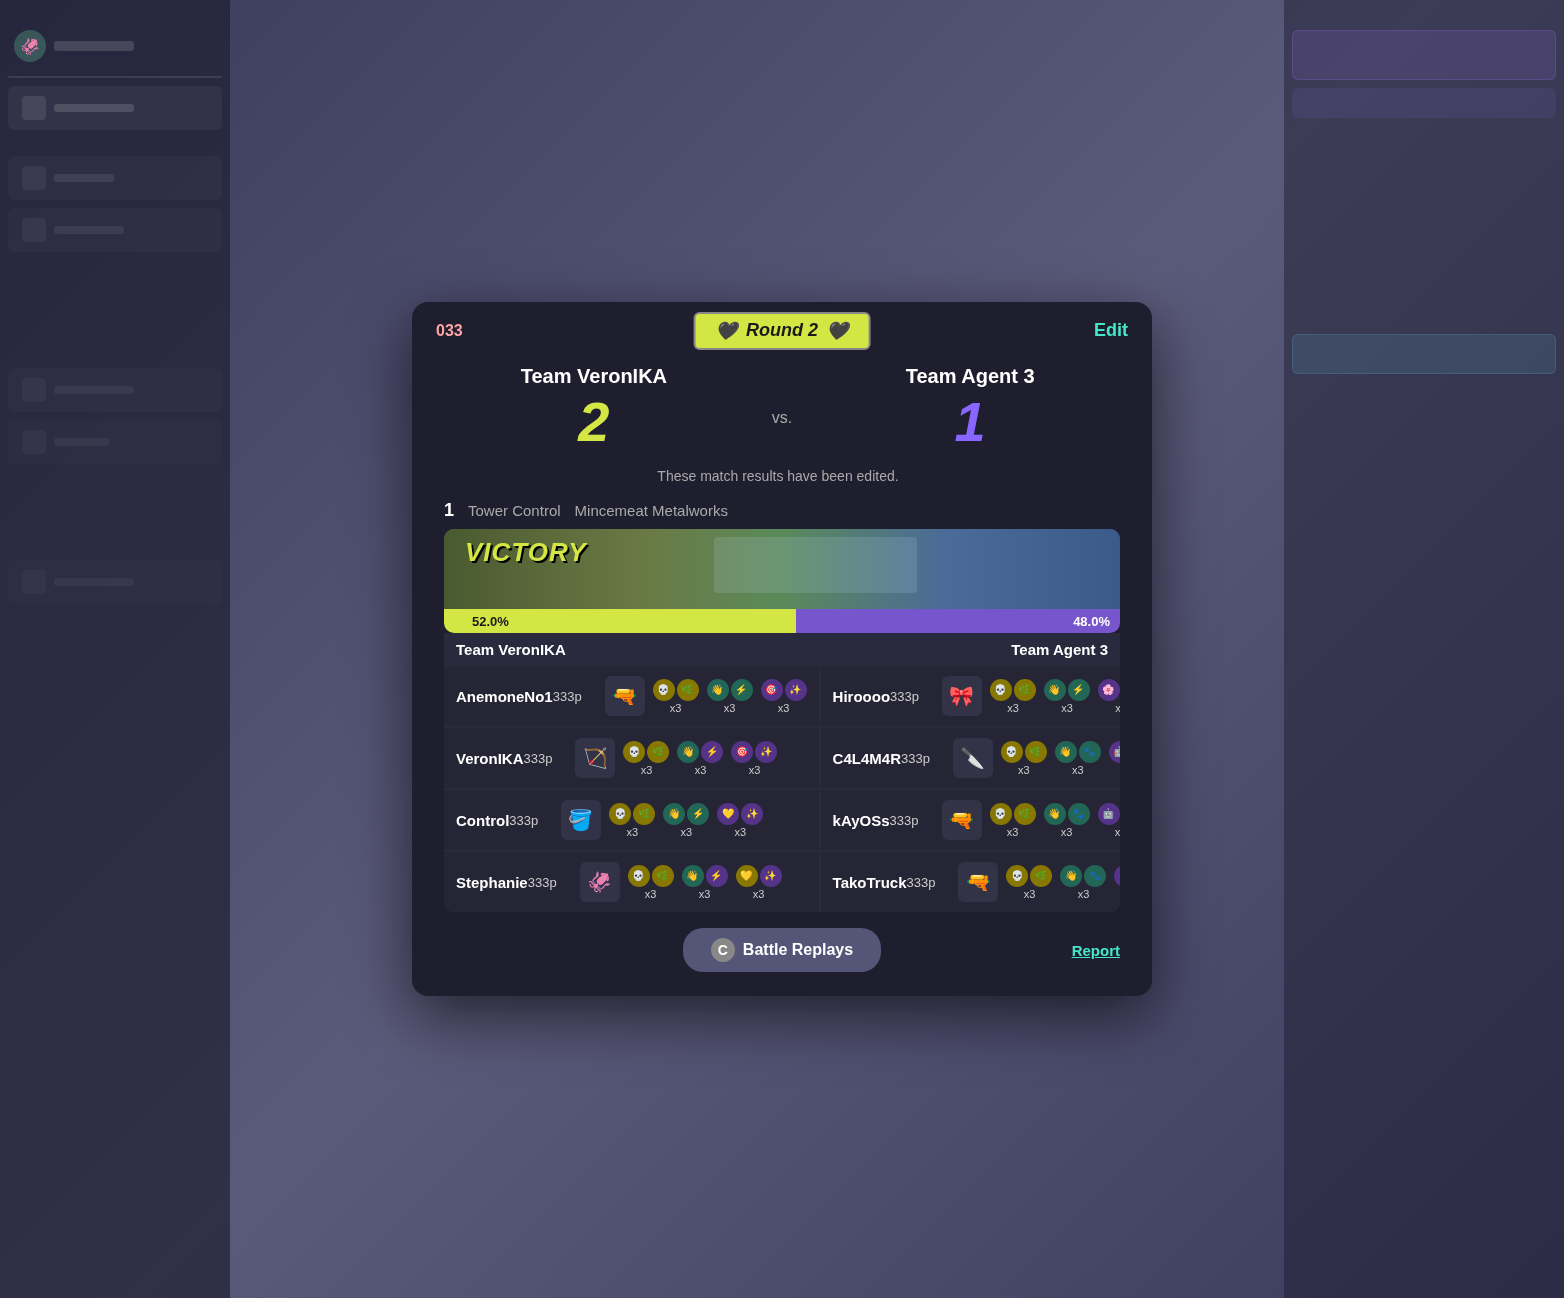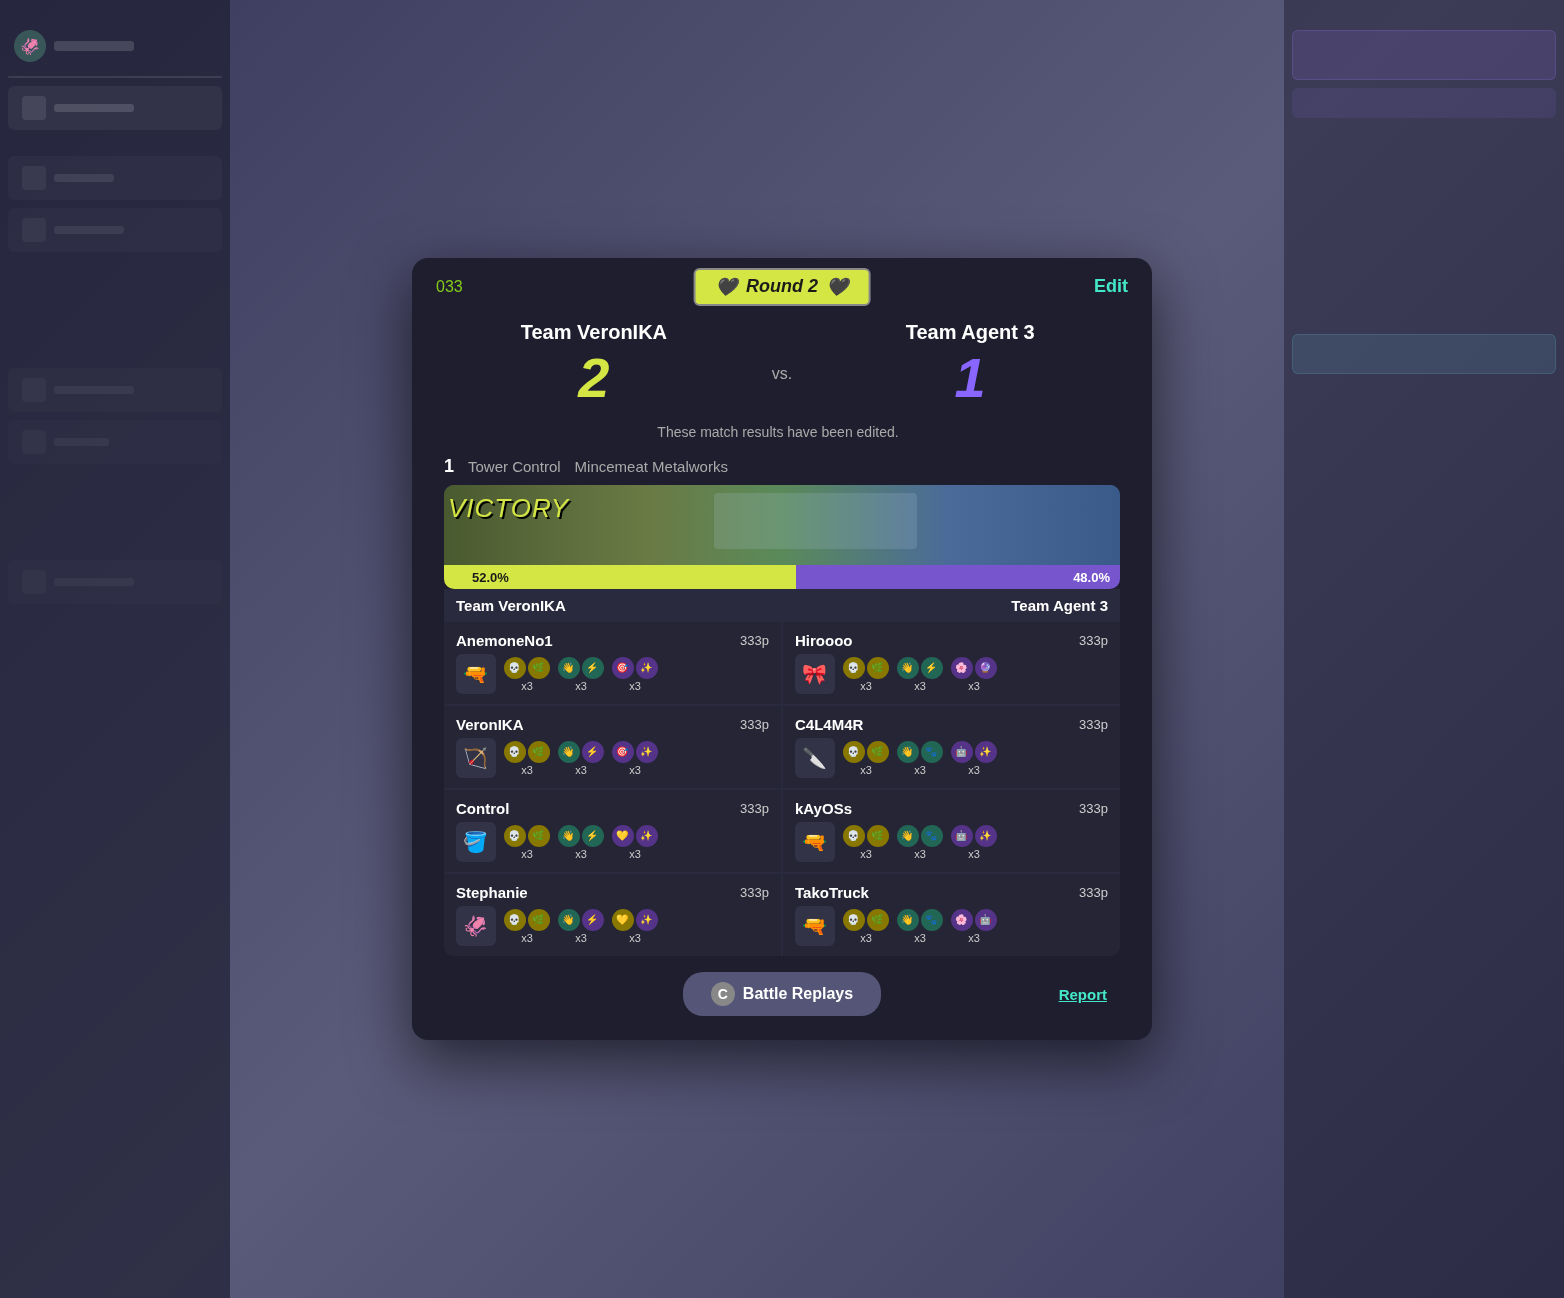--- a/index.html
+++ b/index.html
@@ -74,23 +74,23 @@
       box-shadow: 0 20px 60px rgba(0,0,0,0.6);
     }
     .modal-header {
       padding: 18px 24px 14px 24px;
       display: flex;
       align-items: center;
       justify-content: space-between;
       position: relative;
     }
     .round-number {
-      color: #84cc16;
+      color: #fca5a5;
       font-size: 16px;
-      font-weight: normal;
+      font-weight: bold;
     }
     .round-badge {
       position: absolute;
       left: 50%;
       transform: translateX(-50%);
       background: #d4e644;
       color: #1a1a1a;
       font-size: 18px;
       font-weight: 900;
       padding: 6px 20px;
@@ -185,25 +185,25 @@
     .battle-img-placeholder {
       width: 100%;
       height: 100%;
       background: linear-gradient(90deg, #5a5a3a 0%, #6a7a4a 40%, #4a6a8a 70%, #3a5a8a 100%);
       display: flex;
       align-items: flex-end;
     }
     .victory-label {
       position: absolute;
       top: 8px;
-      left: 4px;
+      left: 21px;
       background: transparent;
       color: #d4e644;
       font-size: 26px;
-      font-weight: 400;
+      font-weight: 700;
       font-style: italic;
       text-transform: uppercase;
       letter-spacing: 1px;
       text-shadow: 2px 2px 0 #000;
     }
     .progress-bar {
       display: flex;
       height: 24px;
       width: 100%;
     }
@@ -234,22 +234,22 @@
       color: #fff;
       background: #2a2a3e;
     }
     .team-header.right {
       text-align: right;
     }
     .player-card {
       background: #252535;
       padding: 10px 12px;
       display: flex;
-      flex-direction: column;
-      gap: 5px;
+      flex-direction: row;
+      gap: 23px;
     }
     .player-card-top {
       display: flex;
       justify-content: space-between;
       align-items: center;
     }
     .player-name {
       color: #fff;
       font-size: 15px;
       font-weight: bold;
@@ -326,21 +326,21 @@
       width: 24px;
       height: 24px;
       display: flex;
       align-items: center;
       justify-content: center;
       font-size: 14px;
       font-weight: bold;
     }
     .report-link {
       position: absolute;
-      right: 45px;
+      right: 32px;
       color: #44e8c8;
       font-size: 15px;
       font-weight: bold;
       text-decoration: underline;
       cursor: pointer;
       text-align: right;
     }
   </style>
 </head>
 <body>

